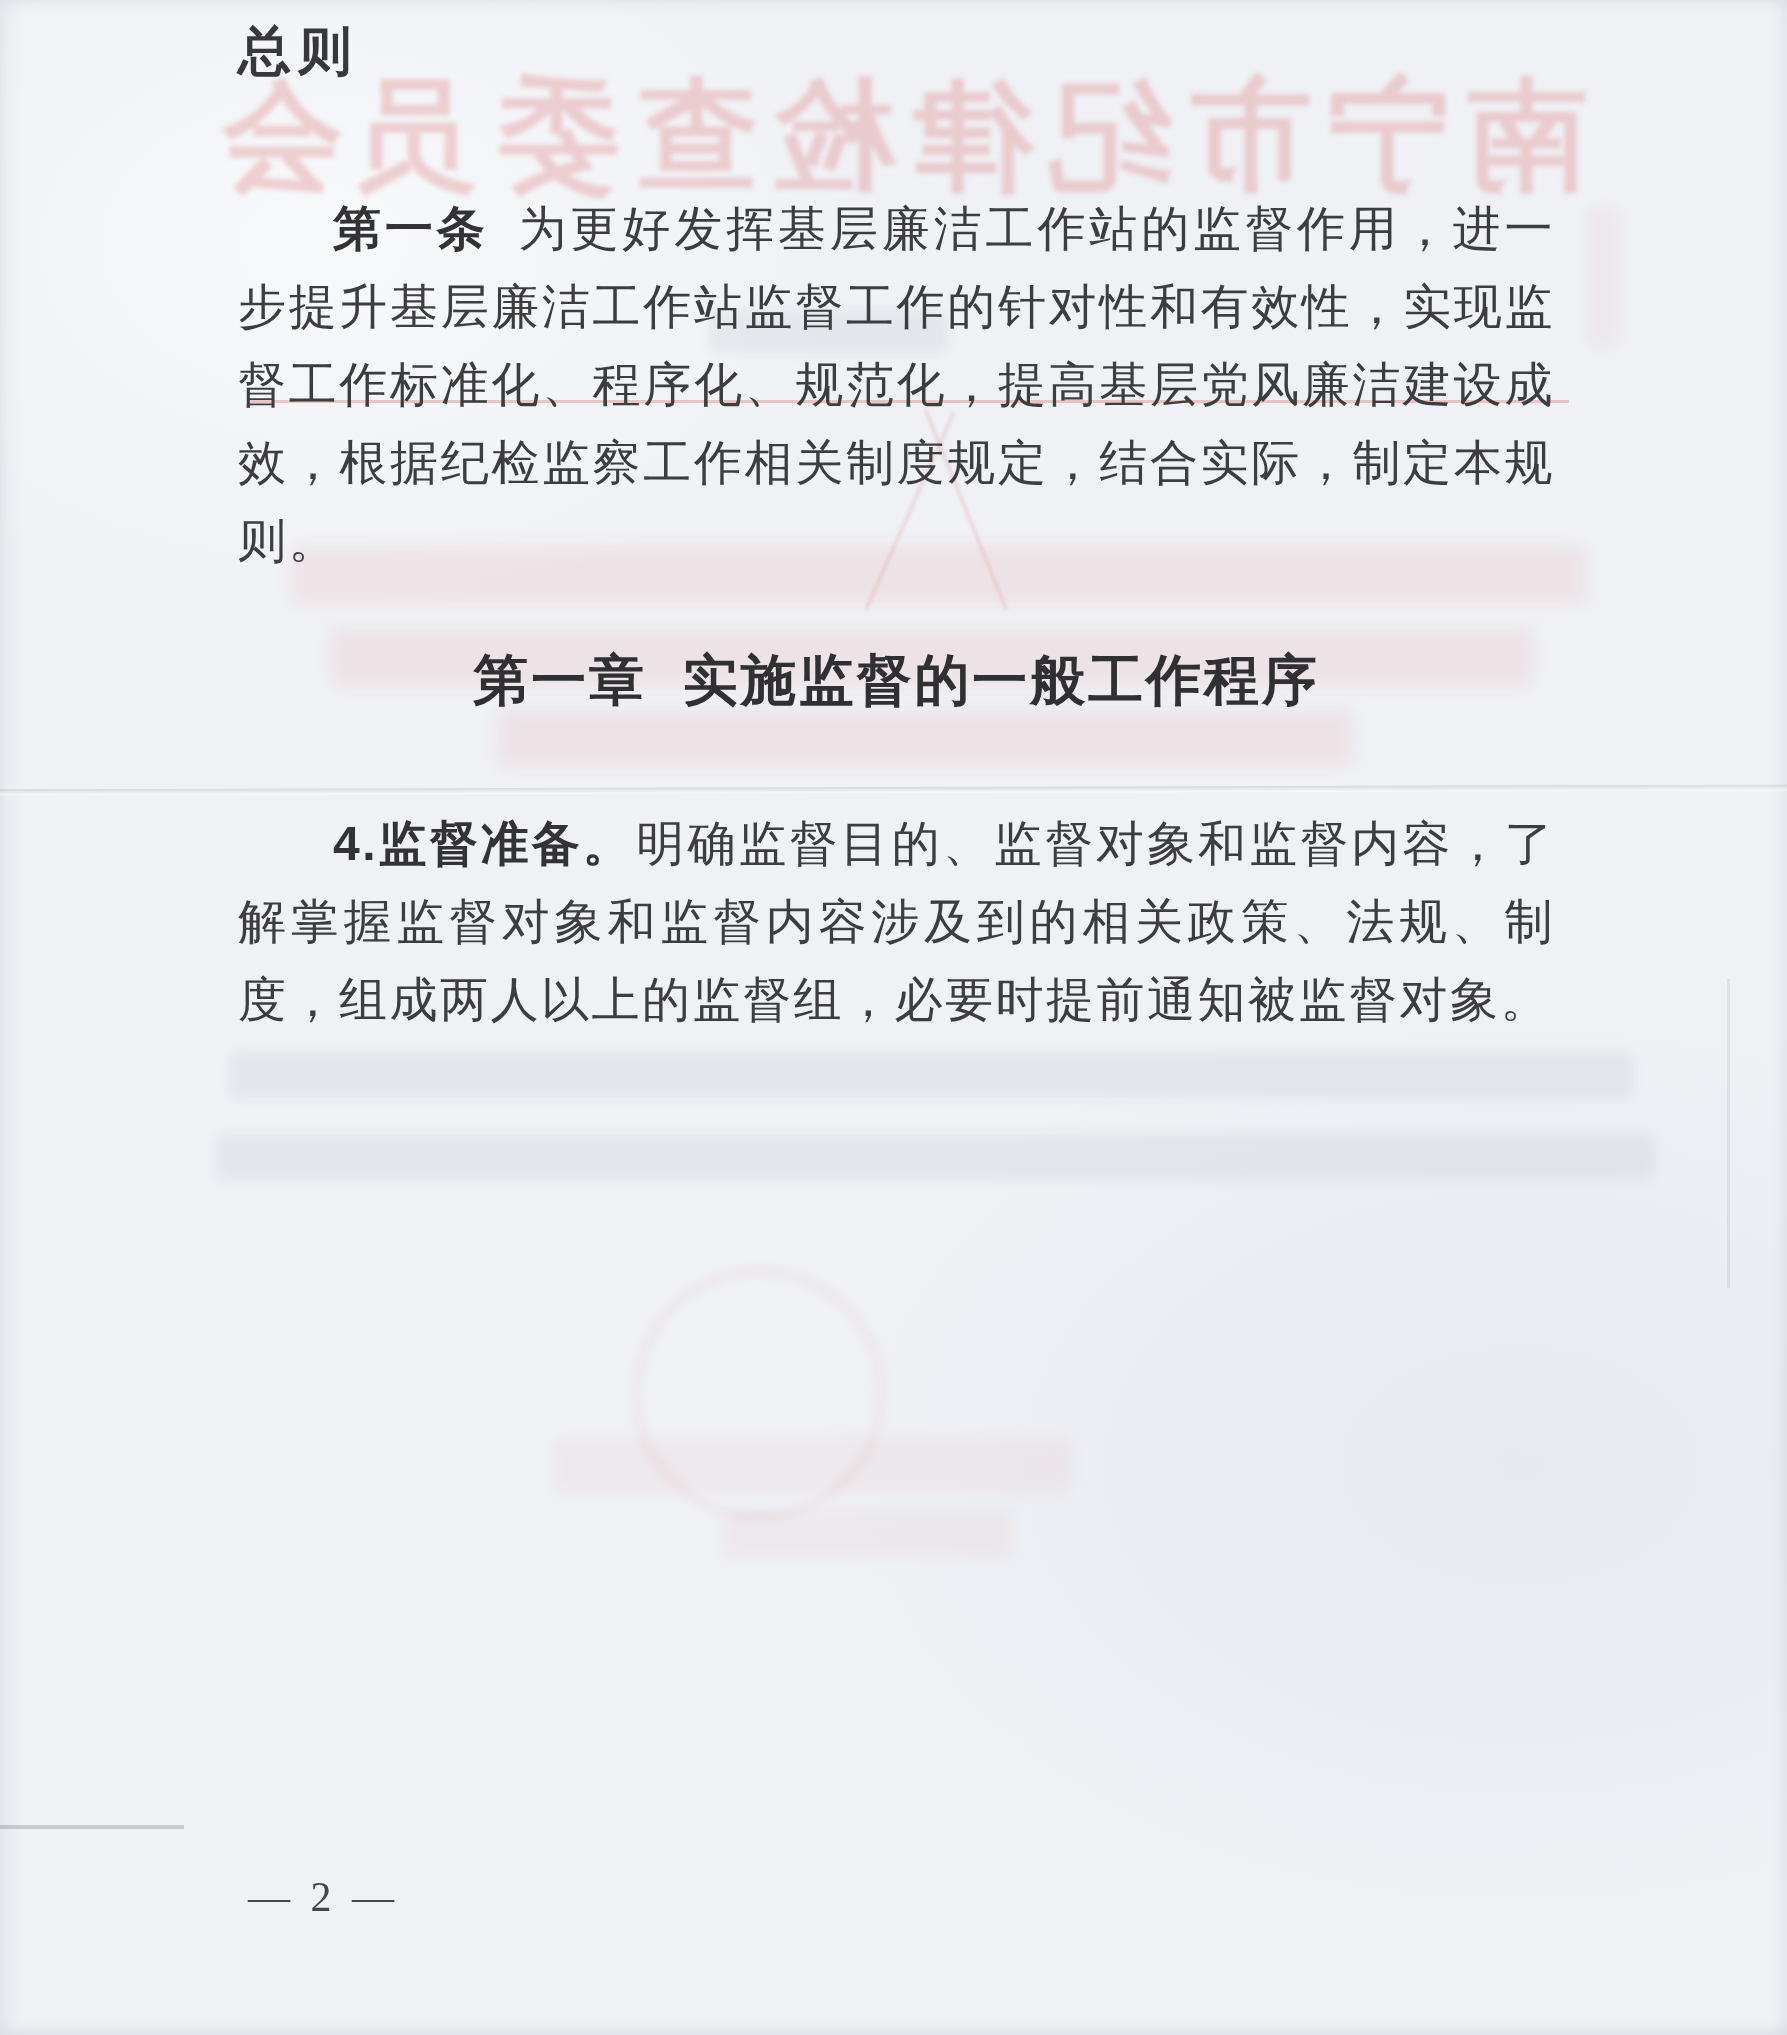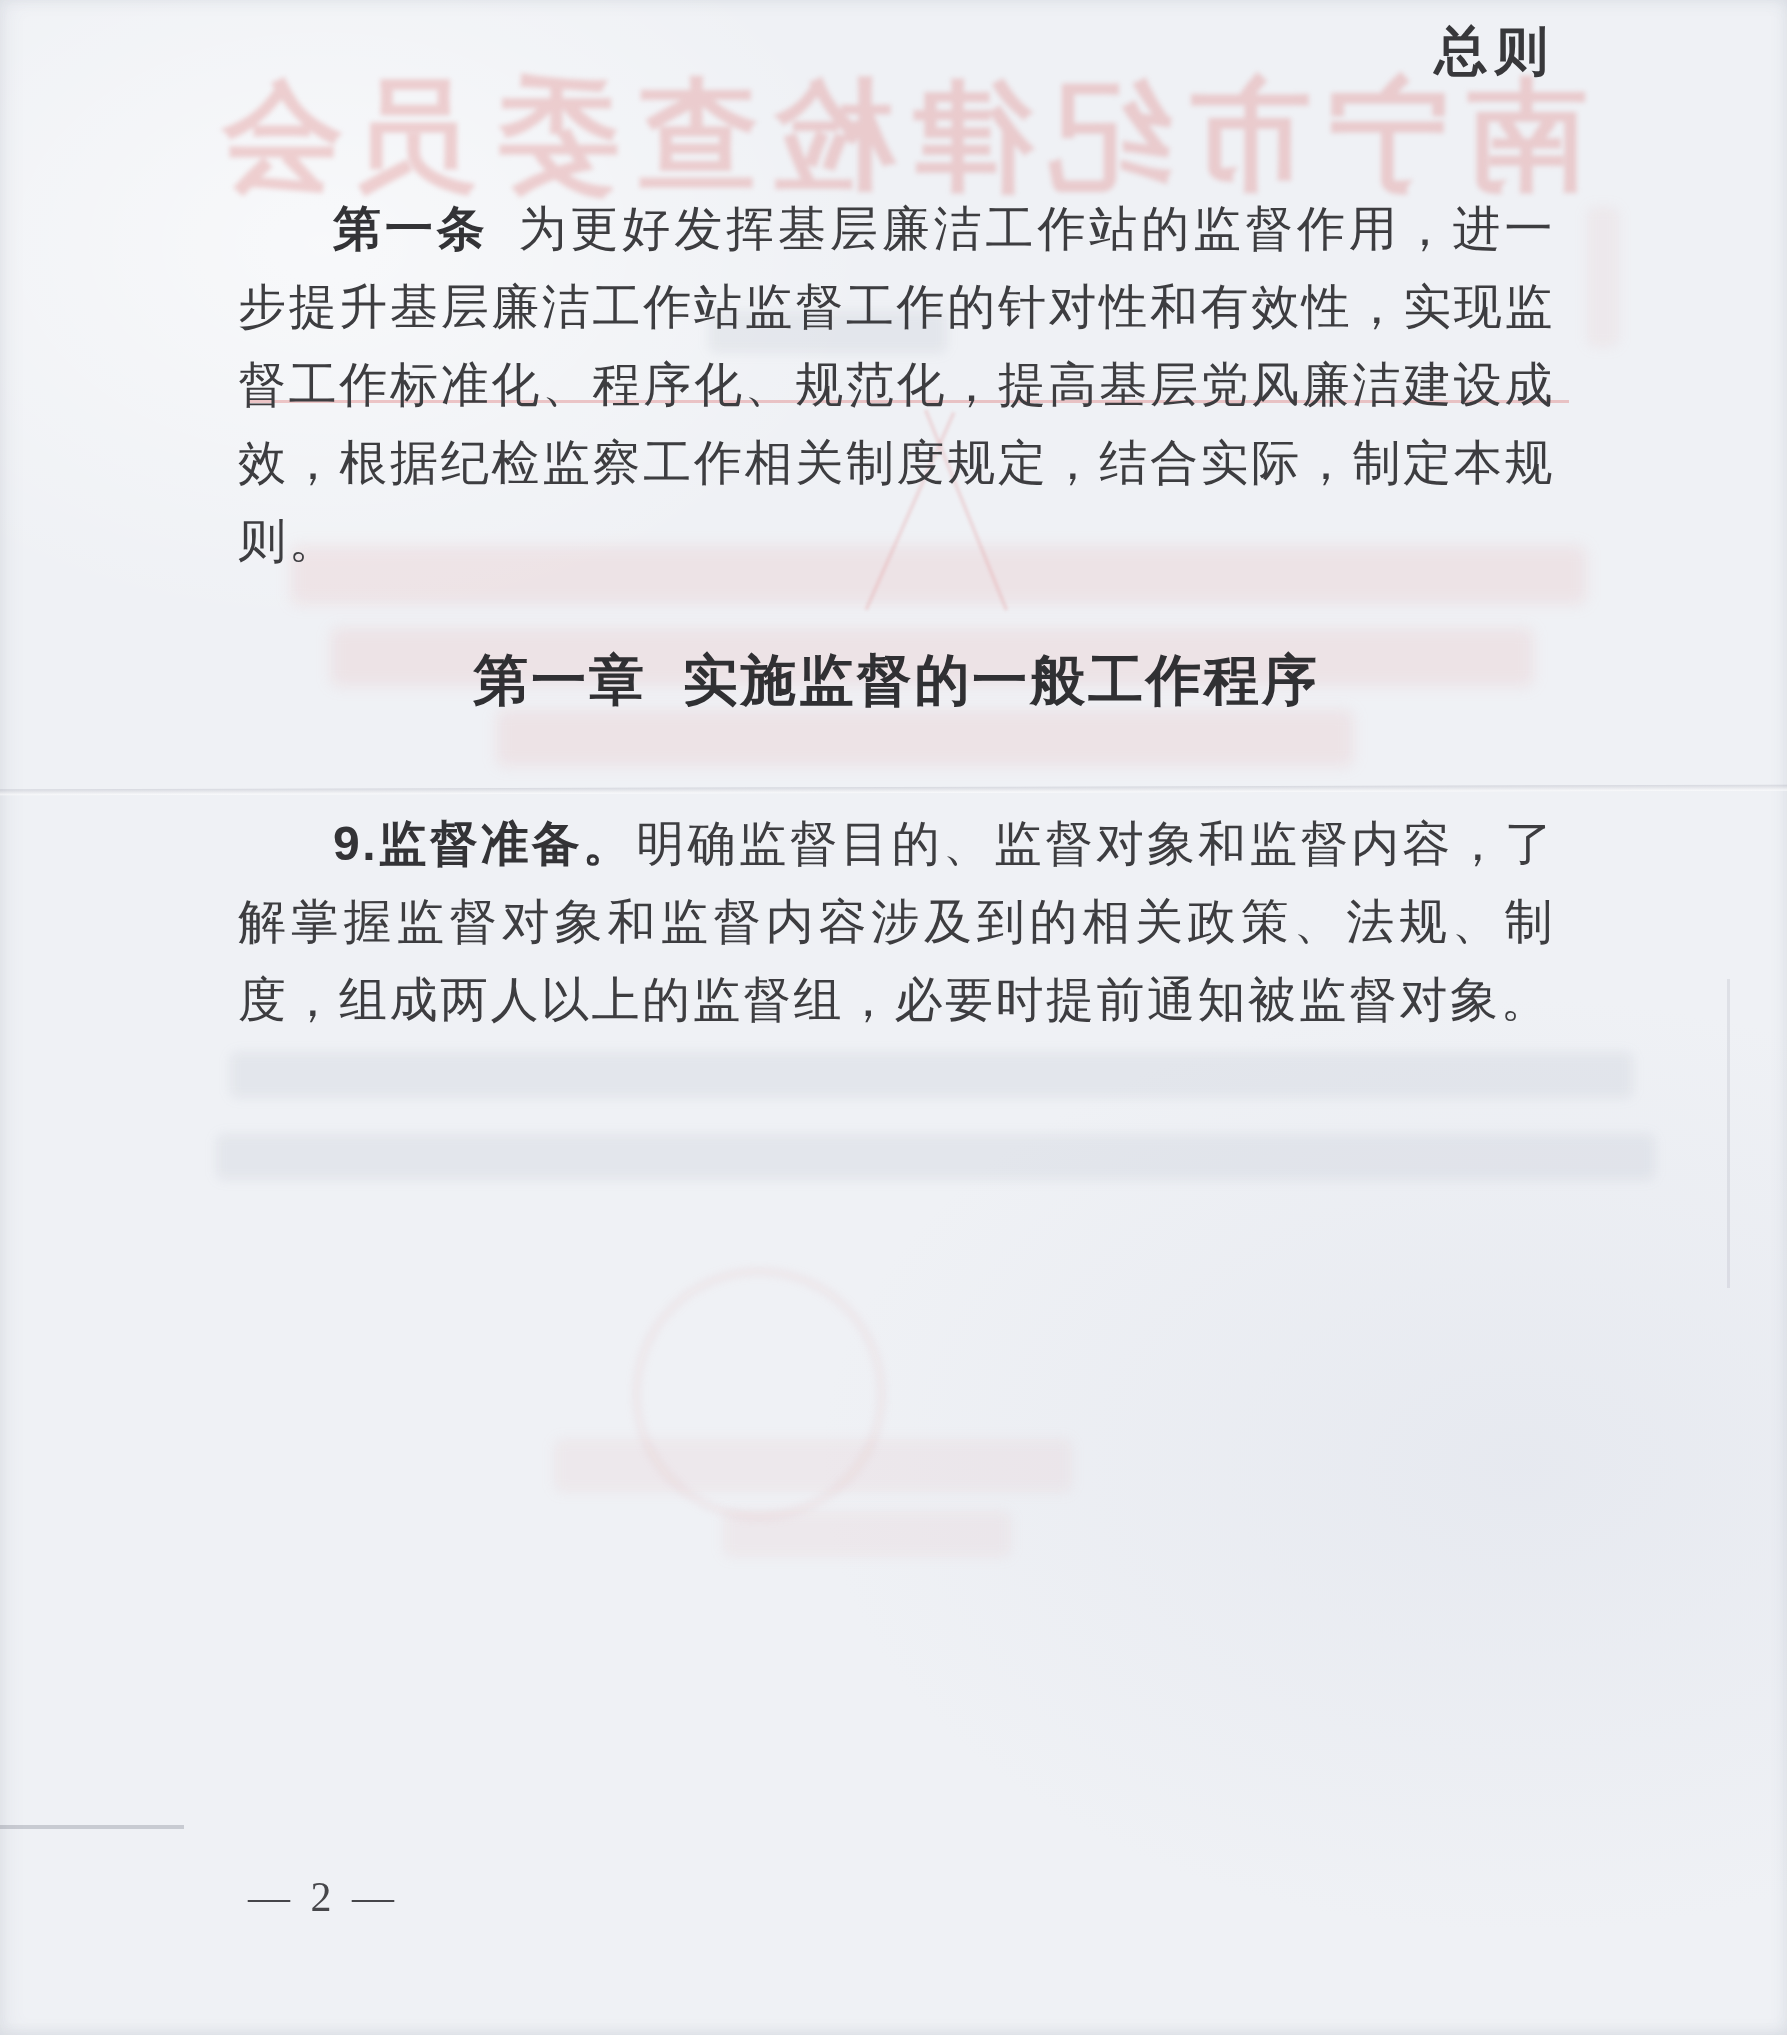--- a/index.html
+++ b/index.html
@@ -74,21 +74,21 @@
   }
   .crease-r{
     position:absolute;left:1727px;top:979px;width:2.9px;height:309px;
     background:rgba(128,130,148,0.15);filter:blur(0.7px);pointer-events:none;
   }
 
   
   .content{position:absolute;left:238px;top:0;width:1317px;}
   .doc-title{
     margin:16px 0 0 0;
-    text-align:right;
+    text-align:left;
     font-size:53px;font-weight:700;letter-spacing:7.2px;
     color:#38383b;
   }
   .para{
     margin:0 0 12.2px 0;
     font-size:48px;line-height:78px;letter-spacing:2.5px;
     text-align:justify;text-indent:95px;
     color:#3d3d40;
   }
   .para.first{margin-top:102px;}
@@ -140,19 +140,19 @@
     <p class="para first">
       <span class="lbl">第一条</span><span>为更好发挥基层廉洁工作站的监督作用，进一步提升基层廉洁工作站监督工作的针对性和有效性，实现监督工作标准化、程序化、规范化，提高基层党风廉洁建设成效，根据纪检监察工作相关制度规定，结合实际，制定本规则。</span>
     </p>
 
 
 
     <h2 class="chapter">第一章 实施监督的一般工作程序</h2>
 
 
     <p class="para">
-      <span class="lbl tight">9.监督准备。</span><span>明确监督目的、监督对象和监督内容，了解掌握监督对象和监督内容涉及到的相关政策、法规、制度，组成两人以上的监督组，必要时提前通知被监督对象。</span>
+      <span class="lbl tight">4.监督准备。</span><span>明确监督目的、监督对象和监督内容，了解掌握监督对象和监督内容涉及到的相关政策、法规、制度，组成两人以上的监督组，必要时提前通知被监督对象。</span>
     </p>
   </div>
 
   <div class="page-number">— 2 —</div>
 </div>
 
 
 </body></html>

